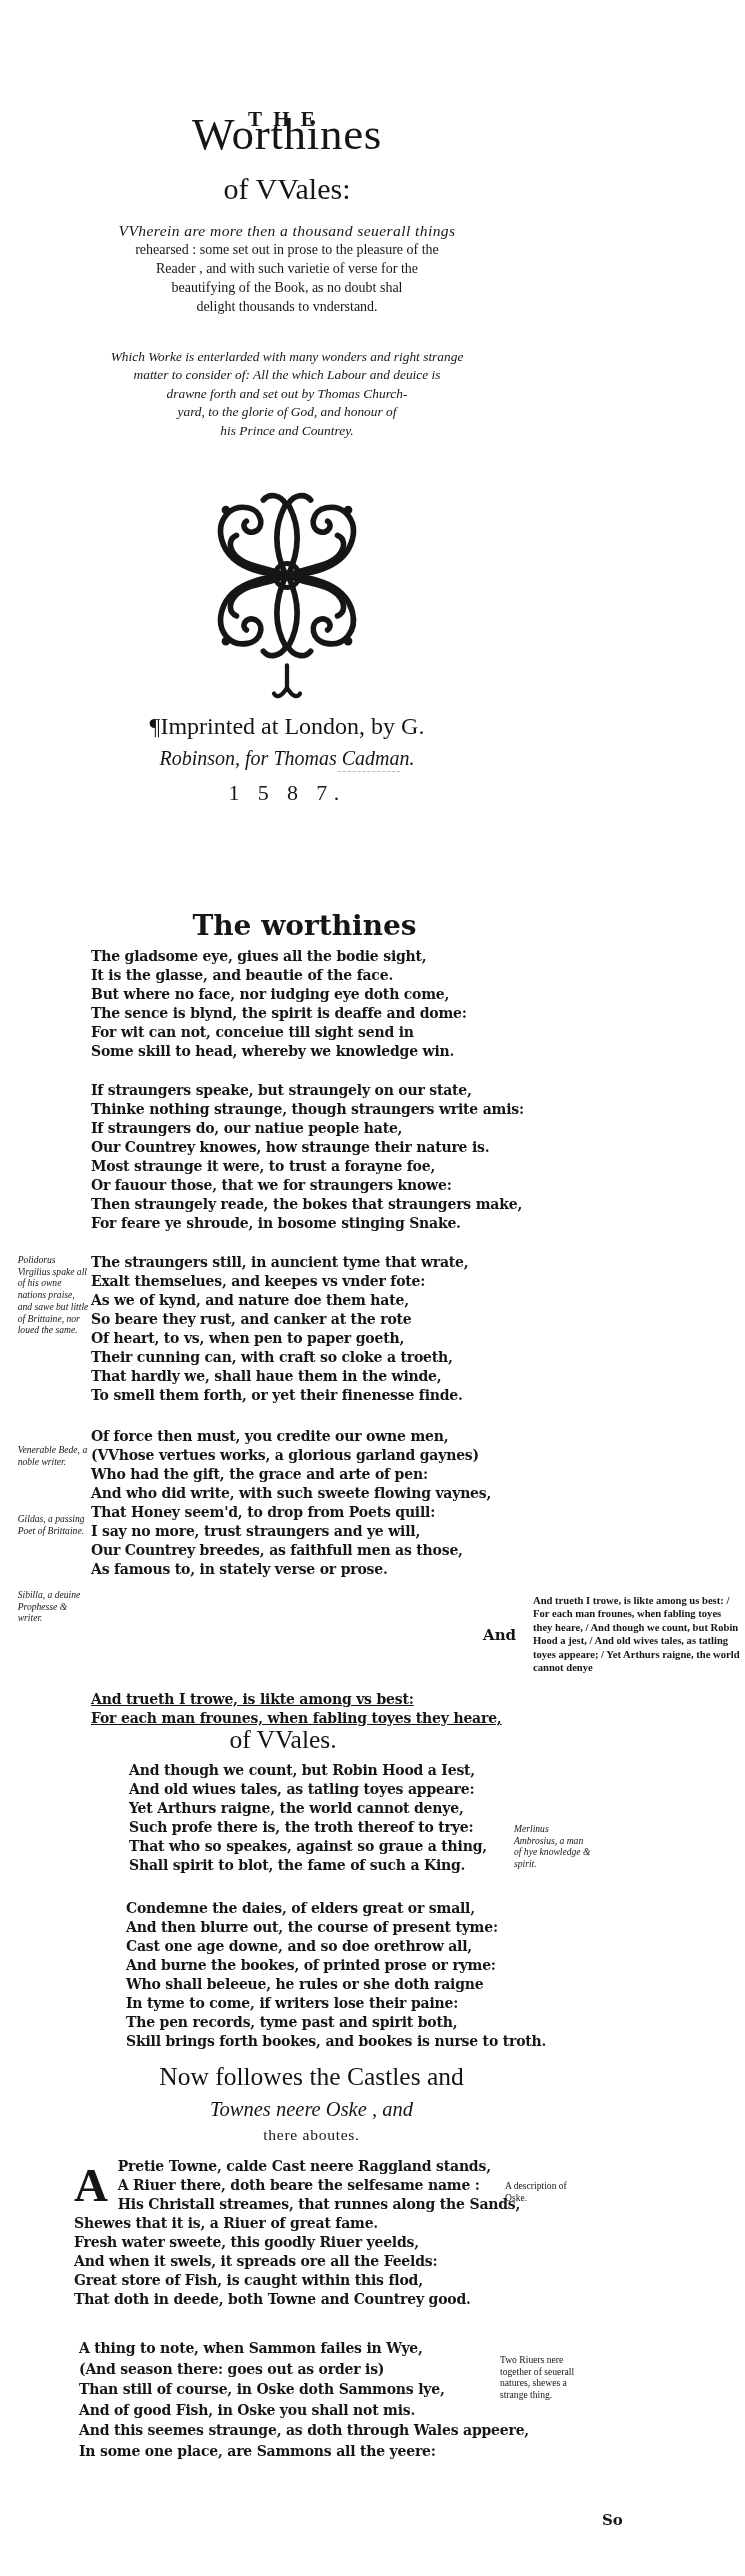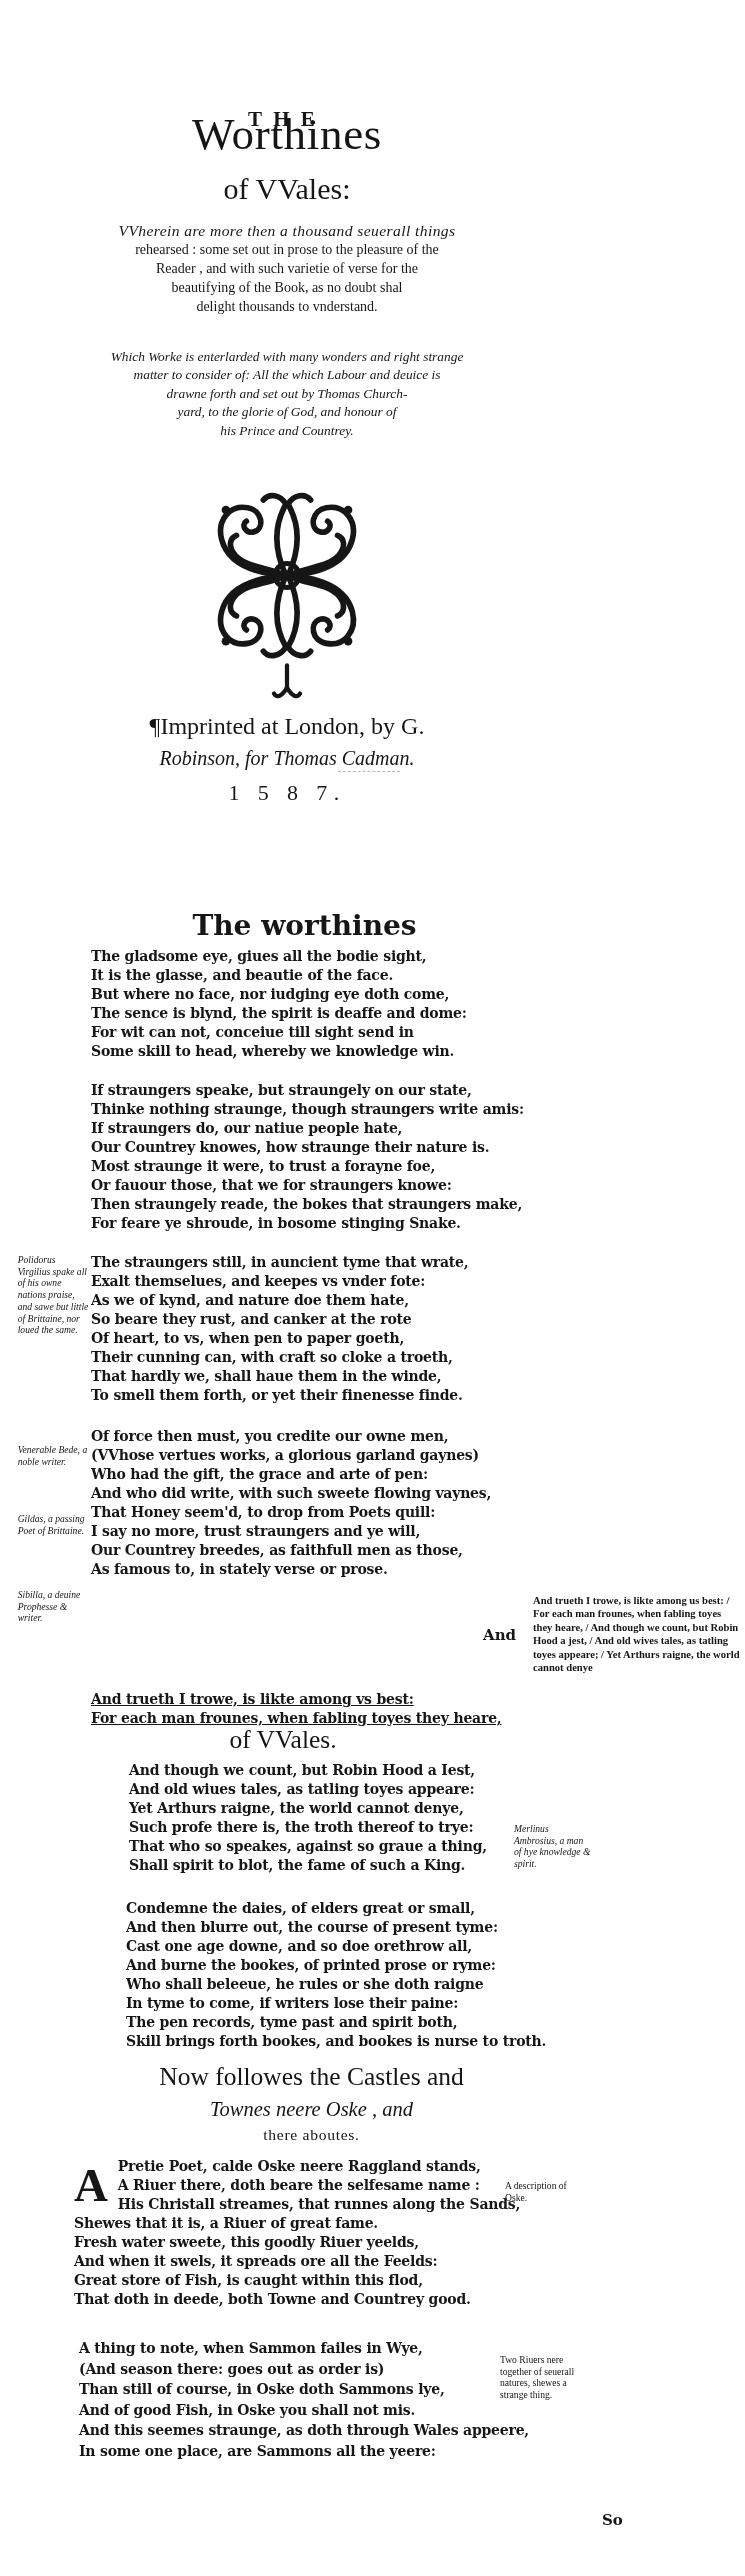--- a/index.html
+++ b/index.html
@@ -175,21 +175,21 @@
       <div class="pline">Skill brings forth bookes, and bookes is nurse to troth.</div>
     </div>
 
   <div class="abs ctr rom-head" style="left:85px; top:2062px; width:453px;">Now followes the Castles and</div>
   <div class="abs ctr ital-head" style="left:85px; top:2098px; width:453px;">Townes neere Oske , and</div>
   <div class="abs ctr small-head" style="left:85px; top:2126px; width:453px;">there aboutes.</div>
 
   <div class="abs poem" style="left:74px; top:2157px; width:453px;">
     <span class="dropcap">A</span>
     <div>
-        <div class="pline">Pretie Poet, calde Oske neere Raggland stands,</div>
+        <div class="pline">Pretie Towne, calde Cast neere Raggland stands,</div>
         <div class="pline">A Riuer there, doth beare the selfesame name :</div>
         <div class="pline">His Christall streames, that runnes along the Sands,</div>
         <div class="pline">Shewes that it is, a Riuer of great fame.</div>
         <div class="pline">Fresh water sweete, this goodly Riuer yeelds,</div>
         <div class="pline">And when it swels, it spreads ore all the Feelds:</div>
         <div class="pline">Great store of Fish, is caught within this flod,</div>
         <div class="pline">That doth in deede, both Towne and Countrey good.</div>
       </div>
   </div>
 

